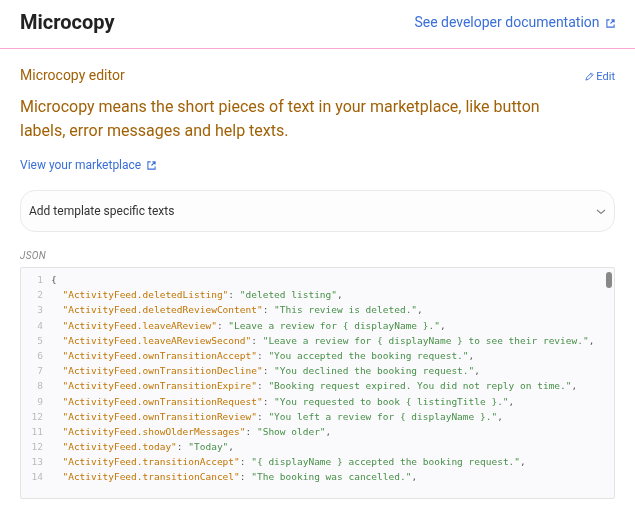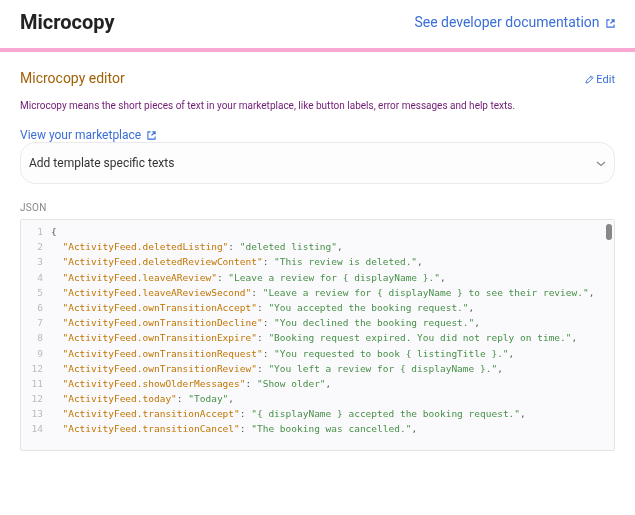--- a/index.html
+++ b/index.html
@@ -8,51 +8,51 @@
     font-size: 13px;
     background: #fff;
     color: #222;
     width: 635px;
   }
   .header {
     display: flex;
     justify-content: space-between;
     align-items: center;
     padding: 10px 20px 14px 20px;
-    border-bottom: 4px solid #f9a8d4;
+    border-bottom: 1px solid #f9a8d4;
   }
   .header h1 { font-size: 20px; font-weight: 700; }
   .doclink { color: #3a6fd8; font-size: 14px; text-decoration: none; }
   .doclink svg, .mlink svg, .editlink svg { vertical-align: -1px; margin-left: 3px; }
   .content { padding: 18px 20px 0 20px; }
   .subhead {
     display: flex;
     justify-content: space-between;
     align-items: baseline;
     margin-bottom: 12px;
   }
   .subhead h2 { font-size: 14px; font-weight: 400; color: #a16207; }
   .editlink { color: #3a6fd8; font-size: 11px; text-decoration: none; }
-  .desc { font-size: 10px; color: #701a75; line-height: 1.5; margin-bottom: 14px; max-width: 520px; }
-  .mlink { color: #3a6fd8; font-size: 12px; text-decoration: none; display: inline-block; }
+  .desc { font-size: 16px; color: #a16207; line-height: 1.5; margin-bottom: 14px; max-width: 520px; }
+  .mlink { color: #3a6fd8; font-size: 12px; text-decoration: none; display: inline-block; margin-bottom: 18px; }
   .accordion {
     border: 1px solid #eaeaea;
     border-radius: 15px;
     padding: 13px 8px;
     display: flex;
     justify-content: space-between;
     align-items: center;
     font-size: 12px;
     color: #333;
     margin-bottom: 18px;
     cursor: pointer;
     background: #fdfdfd;
   }
   .chev { color: #888; font-size: 10px; }
-  .tip-row { display: flex; gap: 8px; align-items: baseline; margin-bottom: 6px; }
+  .tip-row { display: flex; gap: 8px; align-items: baseline; margin-bottom: 6px; font-style: italic; }
   .json-label { font-size: 10px; color: #888; letter-spacing: 0.3px; }
   .tip { font-size: 10px; color: #999; }
   .editor-wrap {
     border: 1px solid #e3e3e3;
     border-radius: 2px;
     background: #fafafc;
     position: relative;
     overflow: hidden;
   }
   .editor-scroll {

